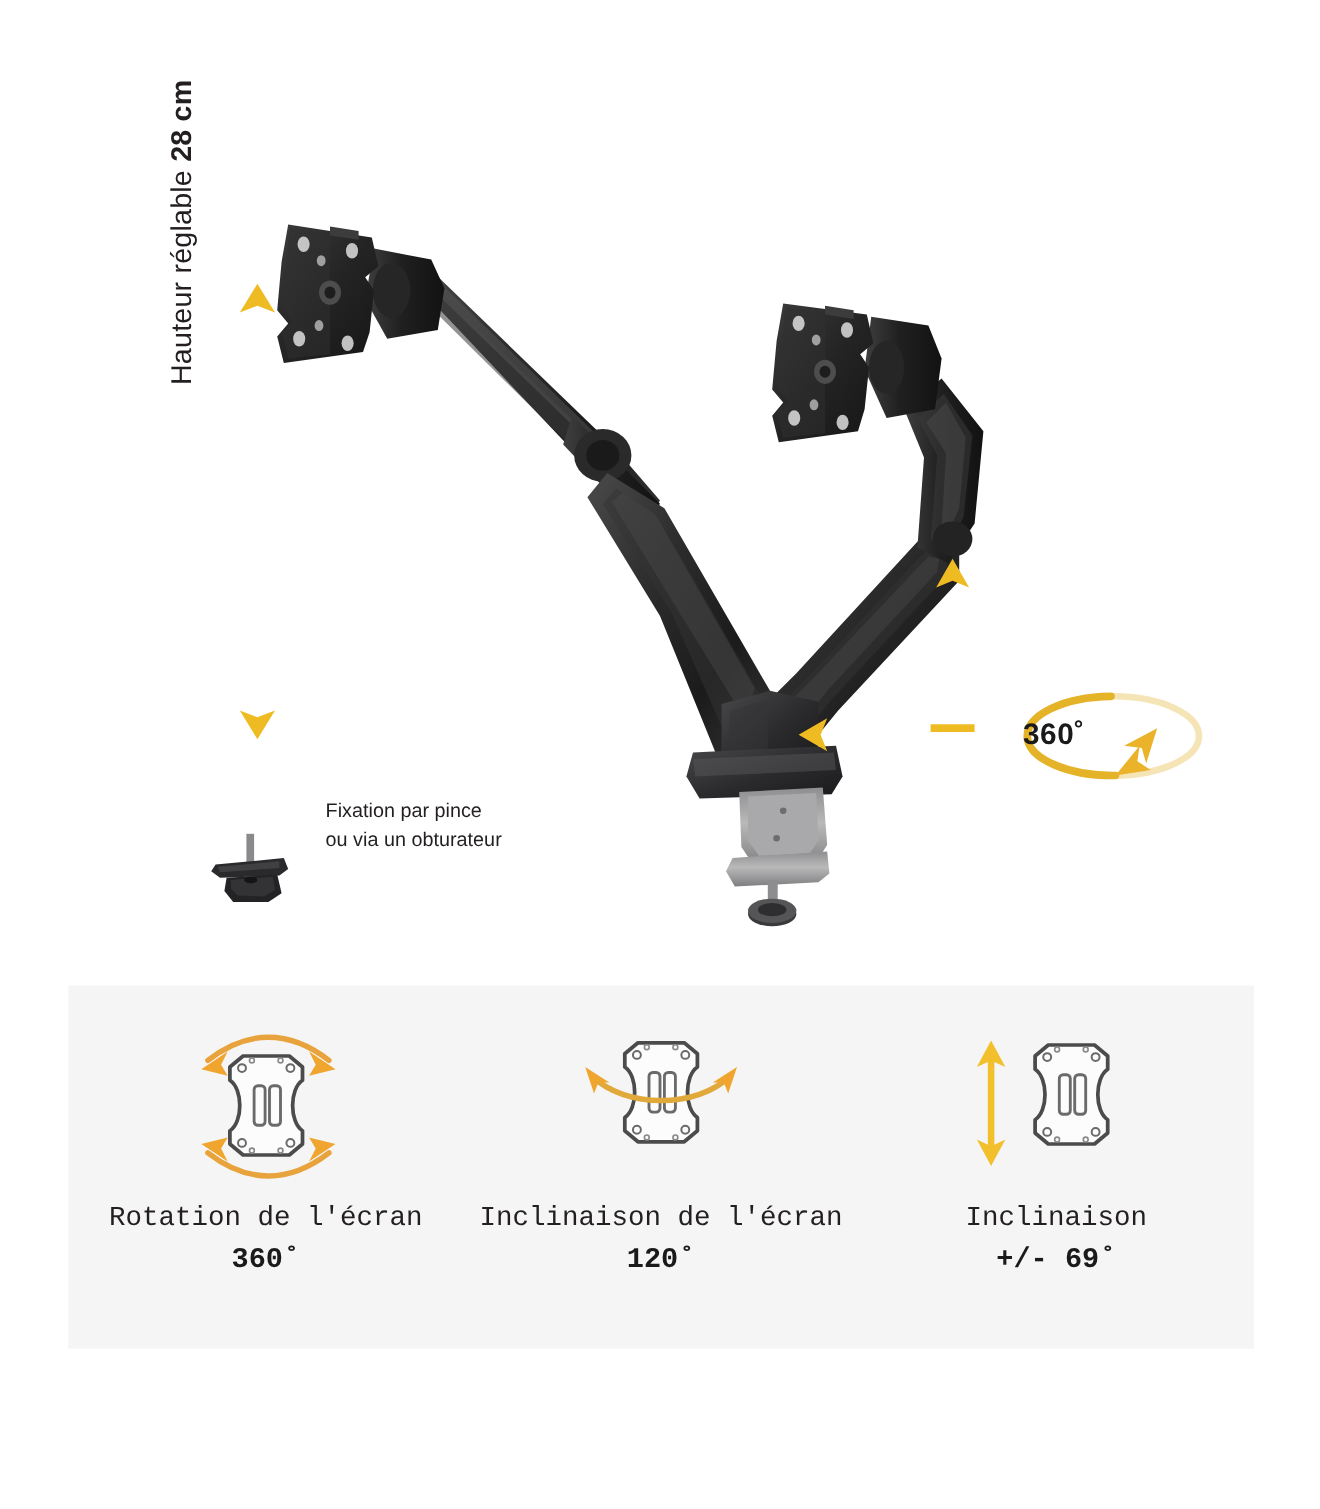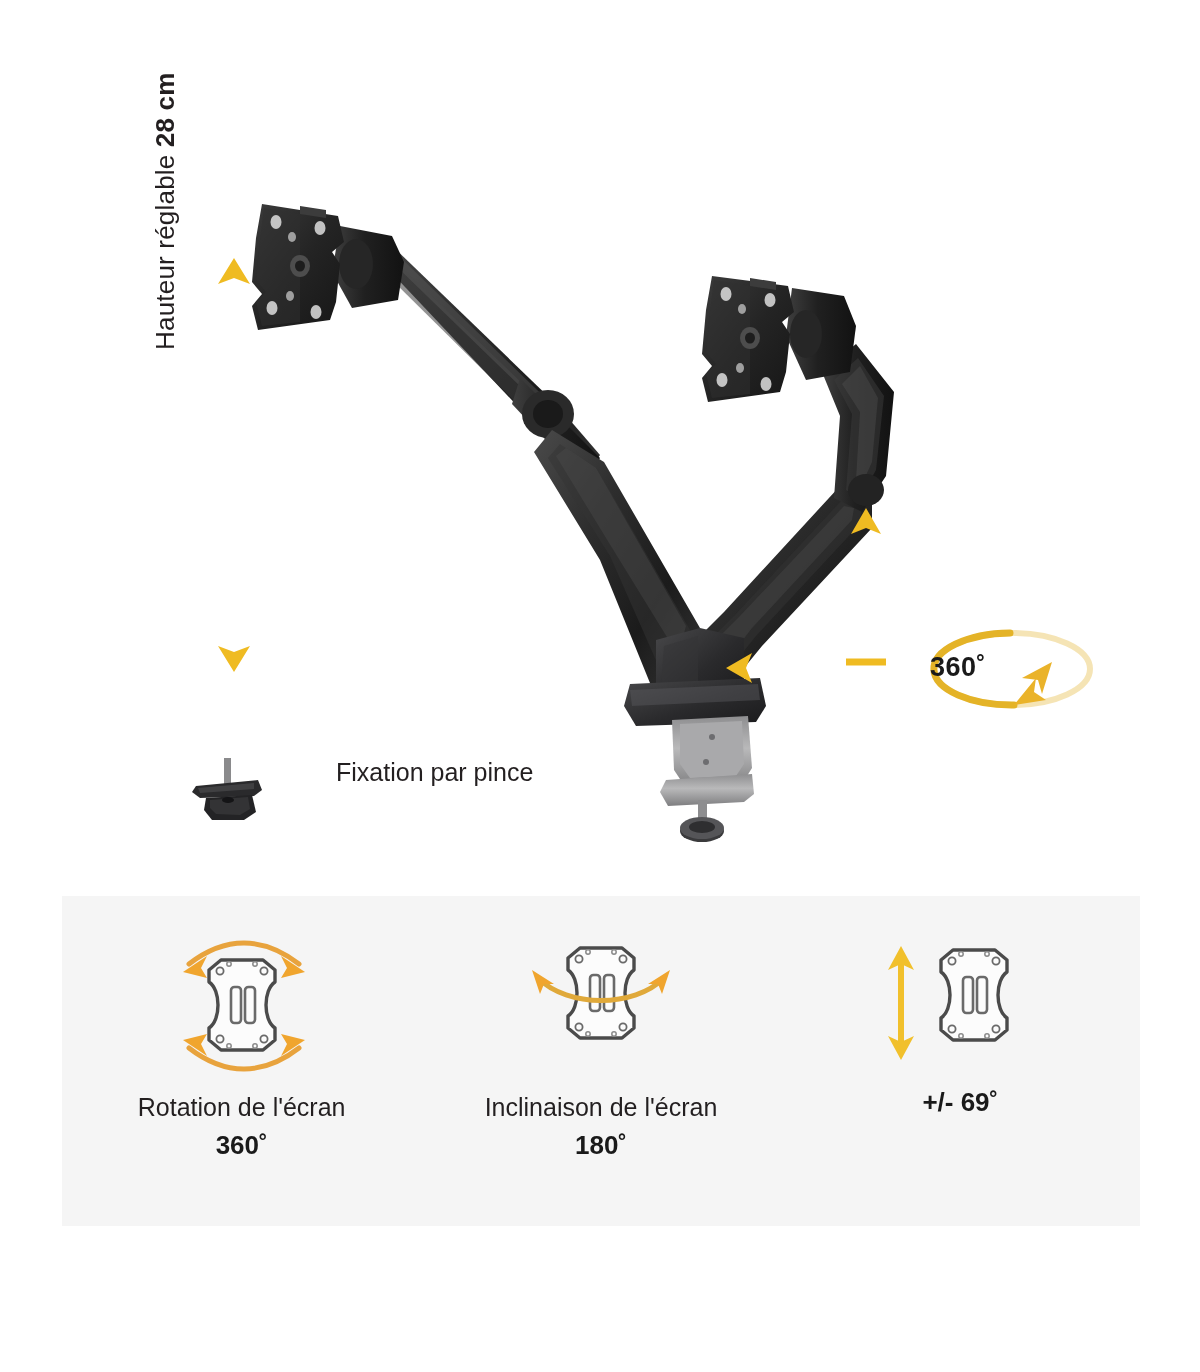--- a/index.html
+++ b/index.html
@@ -37,26 +37,25 @@
     letter-spacing: .2px;
     color: #231f20;
     white-space: nowrap;
   }
   #height-label b { font-weight: 700; }
 
   
   #clamp-caption {
     position: absolute;
     left: 296px;
-    top: 755px;
+    top: 725px;
     width: 400px;
-    font-size: 25px;
+    font-size: 18px;
     line-height: 1.42;
     color: #231f20;
-    margin-left: 40px;
   }
 
   
   #badge-360 {
     position: absolute;
     left: 930px;
     top: 652px;
     font-size: 27px;
     font-weight: 700;
     letter-spacing: .5px;
@@ -66,20 +65,21 @@
   
   #feature-panel {
     position: absolute;
     left: 62px;
     top: 896px;
     width: 1078px;
     height: 330px;
     background: #f5f5f5;
     display: flex;
     align-items: flex-start;
+    font-family: Liberation Mono, monospace;
   }
   .feature {
     flex: 1 1 0;
     padding-top: 34px;
     text-align: center;
     position: relative;
   }
   .feature .art {
     height: 150px;
     display: flex;
@@ -277,20 +277,21 @@
     </g>
 
   </svg>
 
   <div id="height-label">
     <span>Hauteur réglable </span><b>28 cm</b>
   </div>
 
   <div id="clamp-caption">
     <div>Fixation par pince</div>
+    <div>ou via un obturateur</div>
   </div>
 
   <div id="badge-360">360˚</div>
 </div>
 
 <div id="feature-panel">
 
   <div class="feature">
     <div class="art">
       <svg width="250" height="150" viewBox="0 0 250 150">
@@ -337,21 +338,21 @@
         <circle cx="138" cy="104" r="2.2" fill="none" stroke="#8a8a8a" stroke-width="1.5"></circle>
         <rect x="114" y="45" width="10" height="36" rx="3.5" fill="none" stroke="#6a6a6a" stroke-width="2.6"></rect>
         <rect x="128" y="45" width="10" height="36" rx="3.5" fill="none" stroke="#6a6a6a" stroke-width="2.6"></rect>
 
         <path d="M62,48 C92,78 158,78 188,48" fill="none" stroke="#e0a93a" stroke-width="5" stroke-linecap="round"></path>
         <path d="M56,40 L78,54 L68,54 L64,64 Z" fill="#f0a52e"></path>
         <path d="M194,40 L172,54 L182,54 L186,64 Z" fill="#f0a52e"></path>
       </svg>
     </div>
     <div class="cap">Inclinaison de l'écran</div>
-    <div class="val">180˚</div>
+    <div class="val">120˚</div>
   </div>
 
   <div class="feature">
     <div class="art">
       <svg width="250" height="150" viewBox="0 0 250 150">
 
         <line x1="66" y1="30" x2="66" y2="116" stroke="#f1c02c" stroke-width="6" stroke-linecap="round"></line>
         <path d="M66,16 L79,40 L66,34 L53,40 Z" fill="#f1c02c"></path>
         <path d="M66,130 L79,106 L66,112 L53,106 Z" fill="#f1c02c"></path>
 
@@ -362,15 +363,16 @@
         <circle cx="117" cy="99" r="3.6" fill="none" stroke="#6a6a6a" stroke-width="1.8"></circle>
         <circle cx="161" cy="99" r="3.6" fill="none" stroke="#6a6a6a" stroke-width="1.8"></circle>
         <circle cx="126" cy="24" r="2.2" fill="none" stroke="#8a8a8a" stroke-width="1.5"></circle>
         <circle cx="152" cy="24" r="2.2" fill="none" stroke="#8a8a8a" stroke-width="1.5"></circle>
         <circle cx="126" cy="106" r="2.2" fill="none" stroke="#8a8a8a" stroke-width="1.5"></circle>
         <circle cx="152" cy="106" r="2.2" fill="none" stroke="#8a8a8a" stroke-width="1.5"></circle>
         <rect x="128" y="47" width="10" height="36" rx="3.5" fill="none" stroke="#6a6a6a" stroke-width="2.6"></rect>
         <rect x="142" y="47" width="10" height="36" rx="3.5" fill="none" stroke="#6a6a6a" stroke-width="2.6"></rect>
       </svg>
     </div>
+    <div class="cap">Inclinaison</div>
     <div class="val">+/- 69˚</div>
   </div>
 </div>
 
 </body></html>

